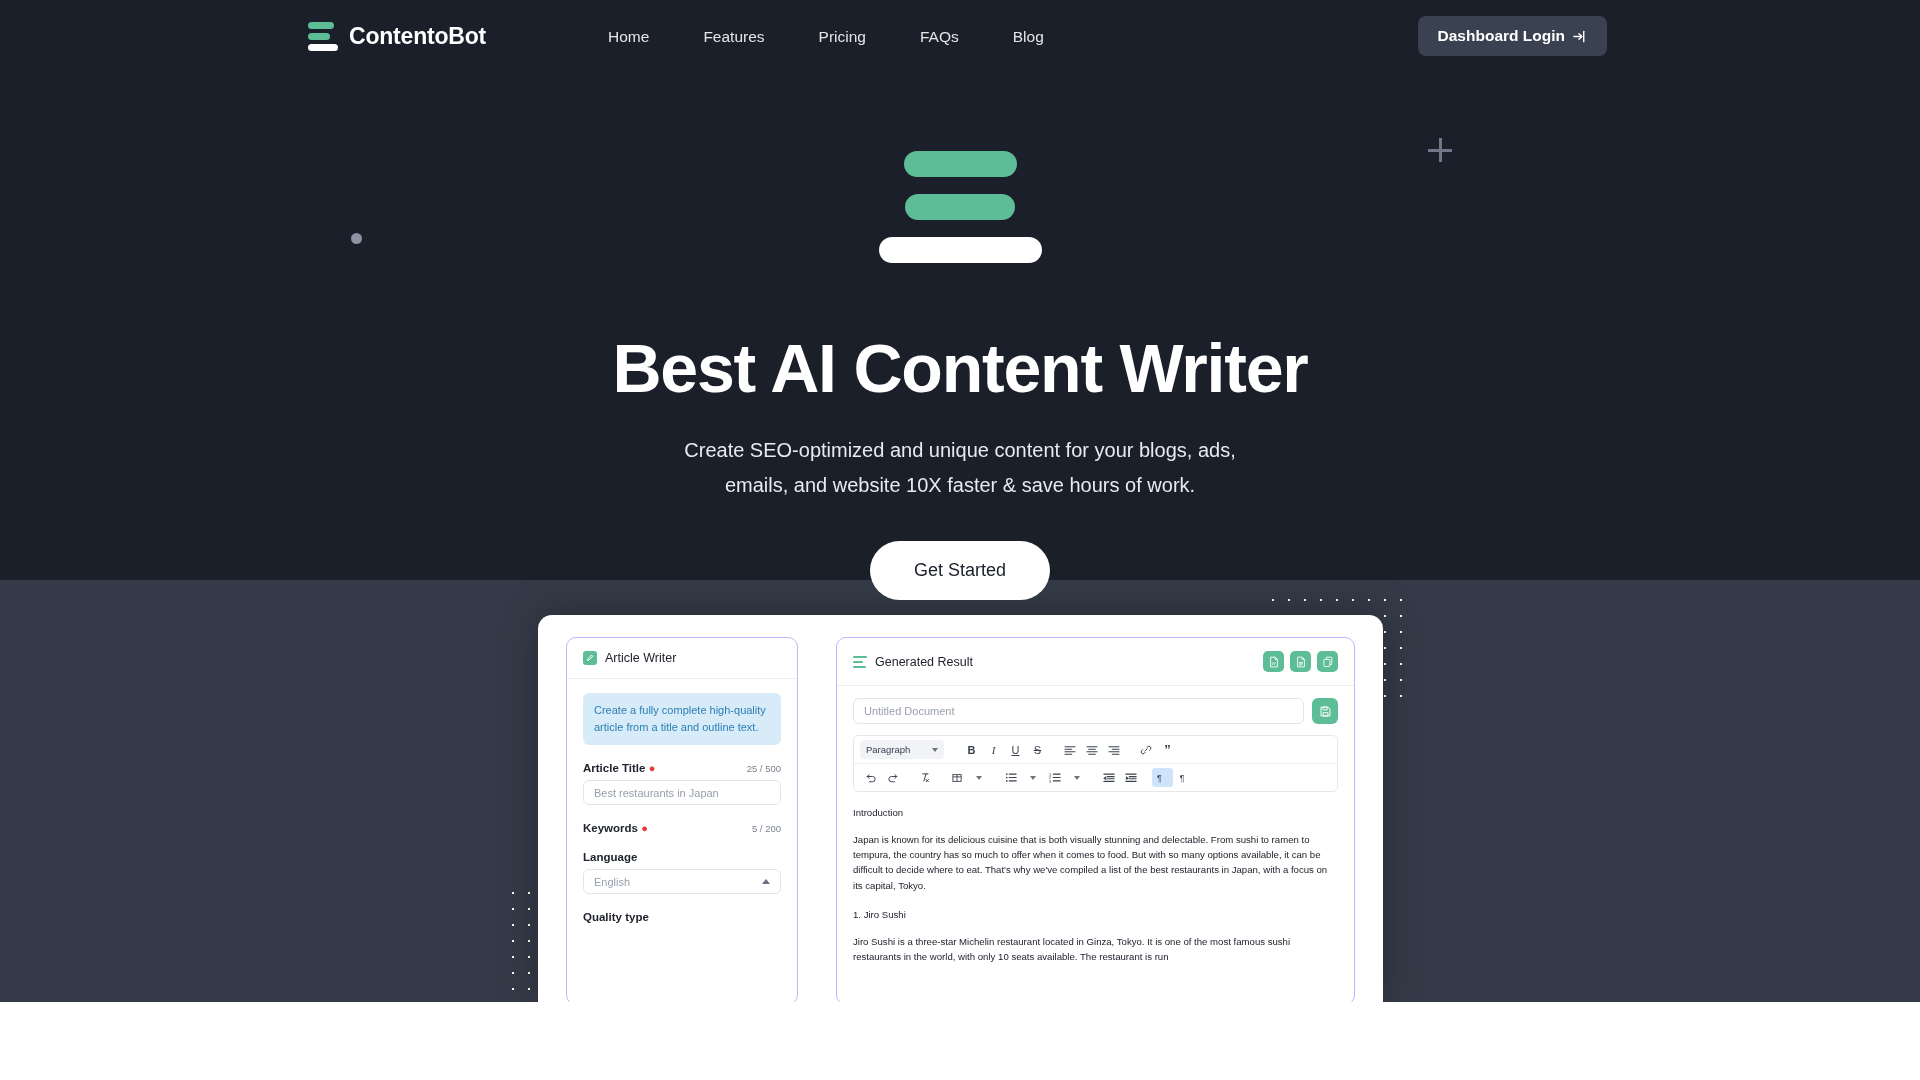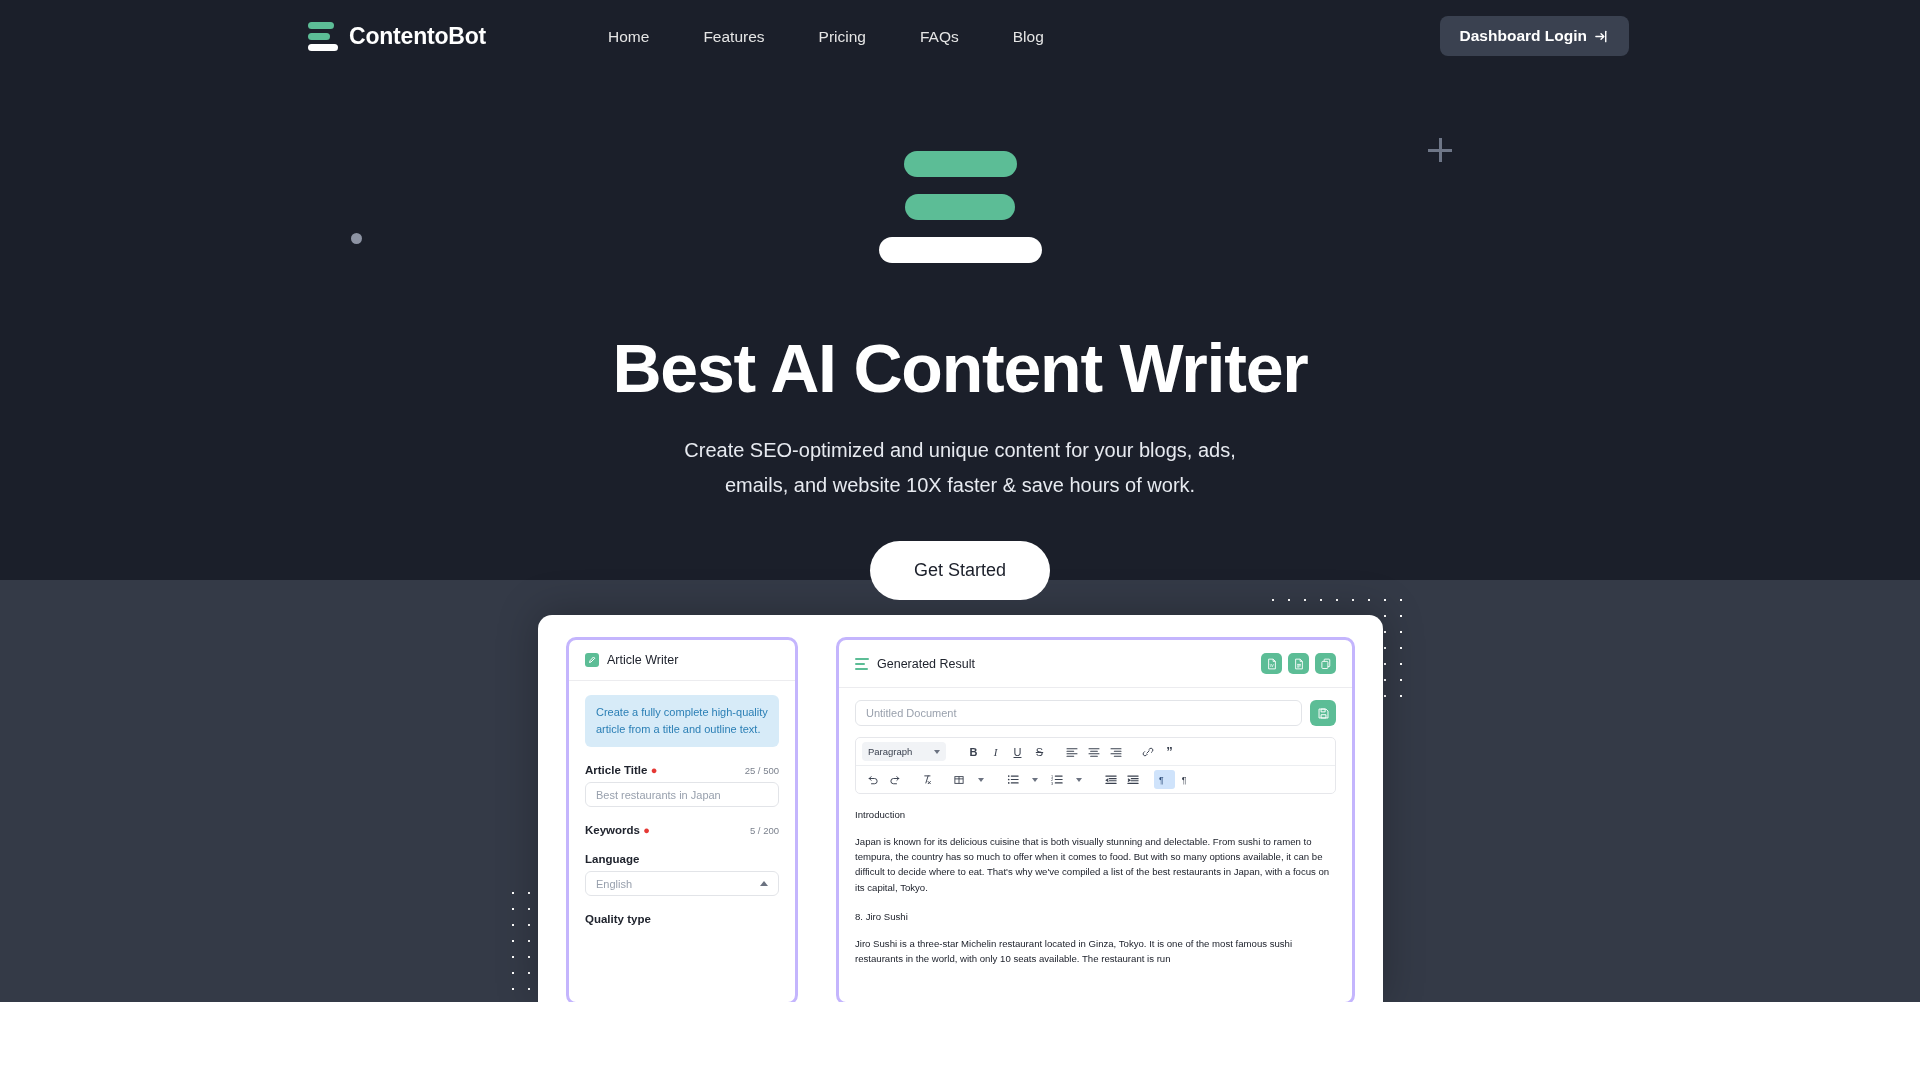--- a/index.html
+++ b/index.html
@@ -33,21 +33,21 @@
   .brand-mark i.b2 { width:22px; background:#5cbd96; }
   .brand-mark i.b3 { width:30px; background:#ffffff; }
   .brand-name { color:#fff; font-size:23px; font-weight:bold; letter-spacing:-.2px; }
 
   .nav-links { display:flex; align-items:center; gap:0; margin-left:95px; }
   .nav-links a {
     color:#e5e5e5; font-size:15.5px; text-decoration:none;
     padding: 8px 27px; display:block;
   }
   .login-btn {
-    position:absolute; right:291px; top:16px;
+    position:absolute; right:313px; top:16px;
     background:#3a4150; color:#fff; border:none; border-radius:8px;
     font-family:"Liberation Sans", sans-serif;
     font-size:15.5px; font-weight:bold;
     padding:11px 20px; display:flex; align-items:center; gap:7px;
     cursor:pointer;
   }
   .login-btn svg { display:block; }
 
   
   .hero { position:relative; z-index:5; text-align:center; padding-top:78px; }
@@ -88,21 +88,21 @@
   
   .mock-outer {
     position:absolute; z-index:4; left:538px; top:615px;
     width:845px; height:390px;
     background:#ffffff; border-radius:14px 14px 0 0;
     box-shadow:0 -3px 40px rgba(0,0,0,.25);
     padding:22px 28px 0 28px;
     display:flex; gap:38px;
   }
   .panel {
-    background:#fff; border:3px solid #c4b5fd; border-radius:10px;
+    background:#fff; border:1px solid #c4b5fd; border-radius:10px;
     overflow:hidden; display:flex; flex-direction:column;
   }
   .panel-left { width:232px; }
   .panel-right { flex:1; }
   .panel-head {
     display:flex; align-items:center; justify-content:space-between;
     padding:13px 16px; border-bottom:1px solid #ececef;
   }
   .panel-head-title { display:flex; align-items:center; gap:8px; font-size:12.5px; color:#20242e; }
   .pencil-ico { width:14px; height:14px; background:#5cbd96; border-radius:3px; display:flex; align-items:center; justify-content:center;}
@@ -418,19 +418,19 @@
             <svg width="12" height="11" viewBox="0 0 14 12" fill="#3a414f">
                 <text x="1" y="10" font-size="10" font-family="Liberation Sans">¶</text>
               </svg>
           </div>
         </div>
       </div>
 
       <div class="doc-content">
         <div class="doc-h">Introduction</div>
         <div class="doc-p">Japan is known for its delicious cuisine that is both visually stunning and delectable. From sushi to ramen to tempura, the country has so much to offer when it comes to food. But with so many options available, it can be difficult to decide where to eat. That's why we've compiled a list of the best restaurants in Japan, with a focus on its capital, Tokyo.</div>
-        <div class="doc-h">8. Jiro Sushi</div>
+        <div class="doc-h">1. Jiro Sushi</div>
         <div class="doc-p">Jiro Sushi is a three-star Michelin restaurant located in Ginza, Tokyo. It is one of the most famous sushi restaurants in the world, with only 10 seats available. The restaurant is run</div>
       </div>
     </div>
 
   </div>
 </div>
 
 </body></html>

